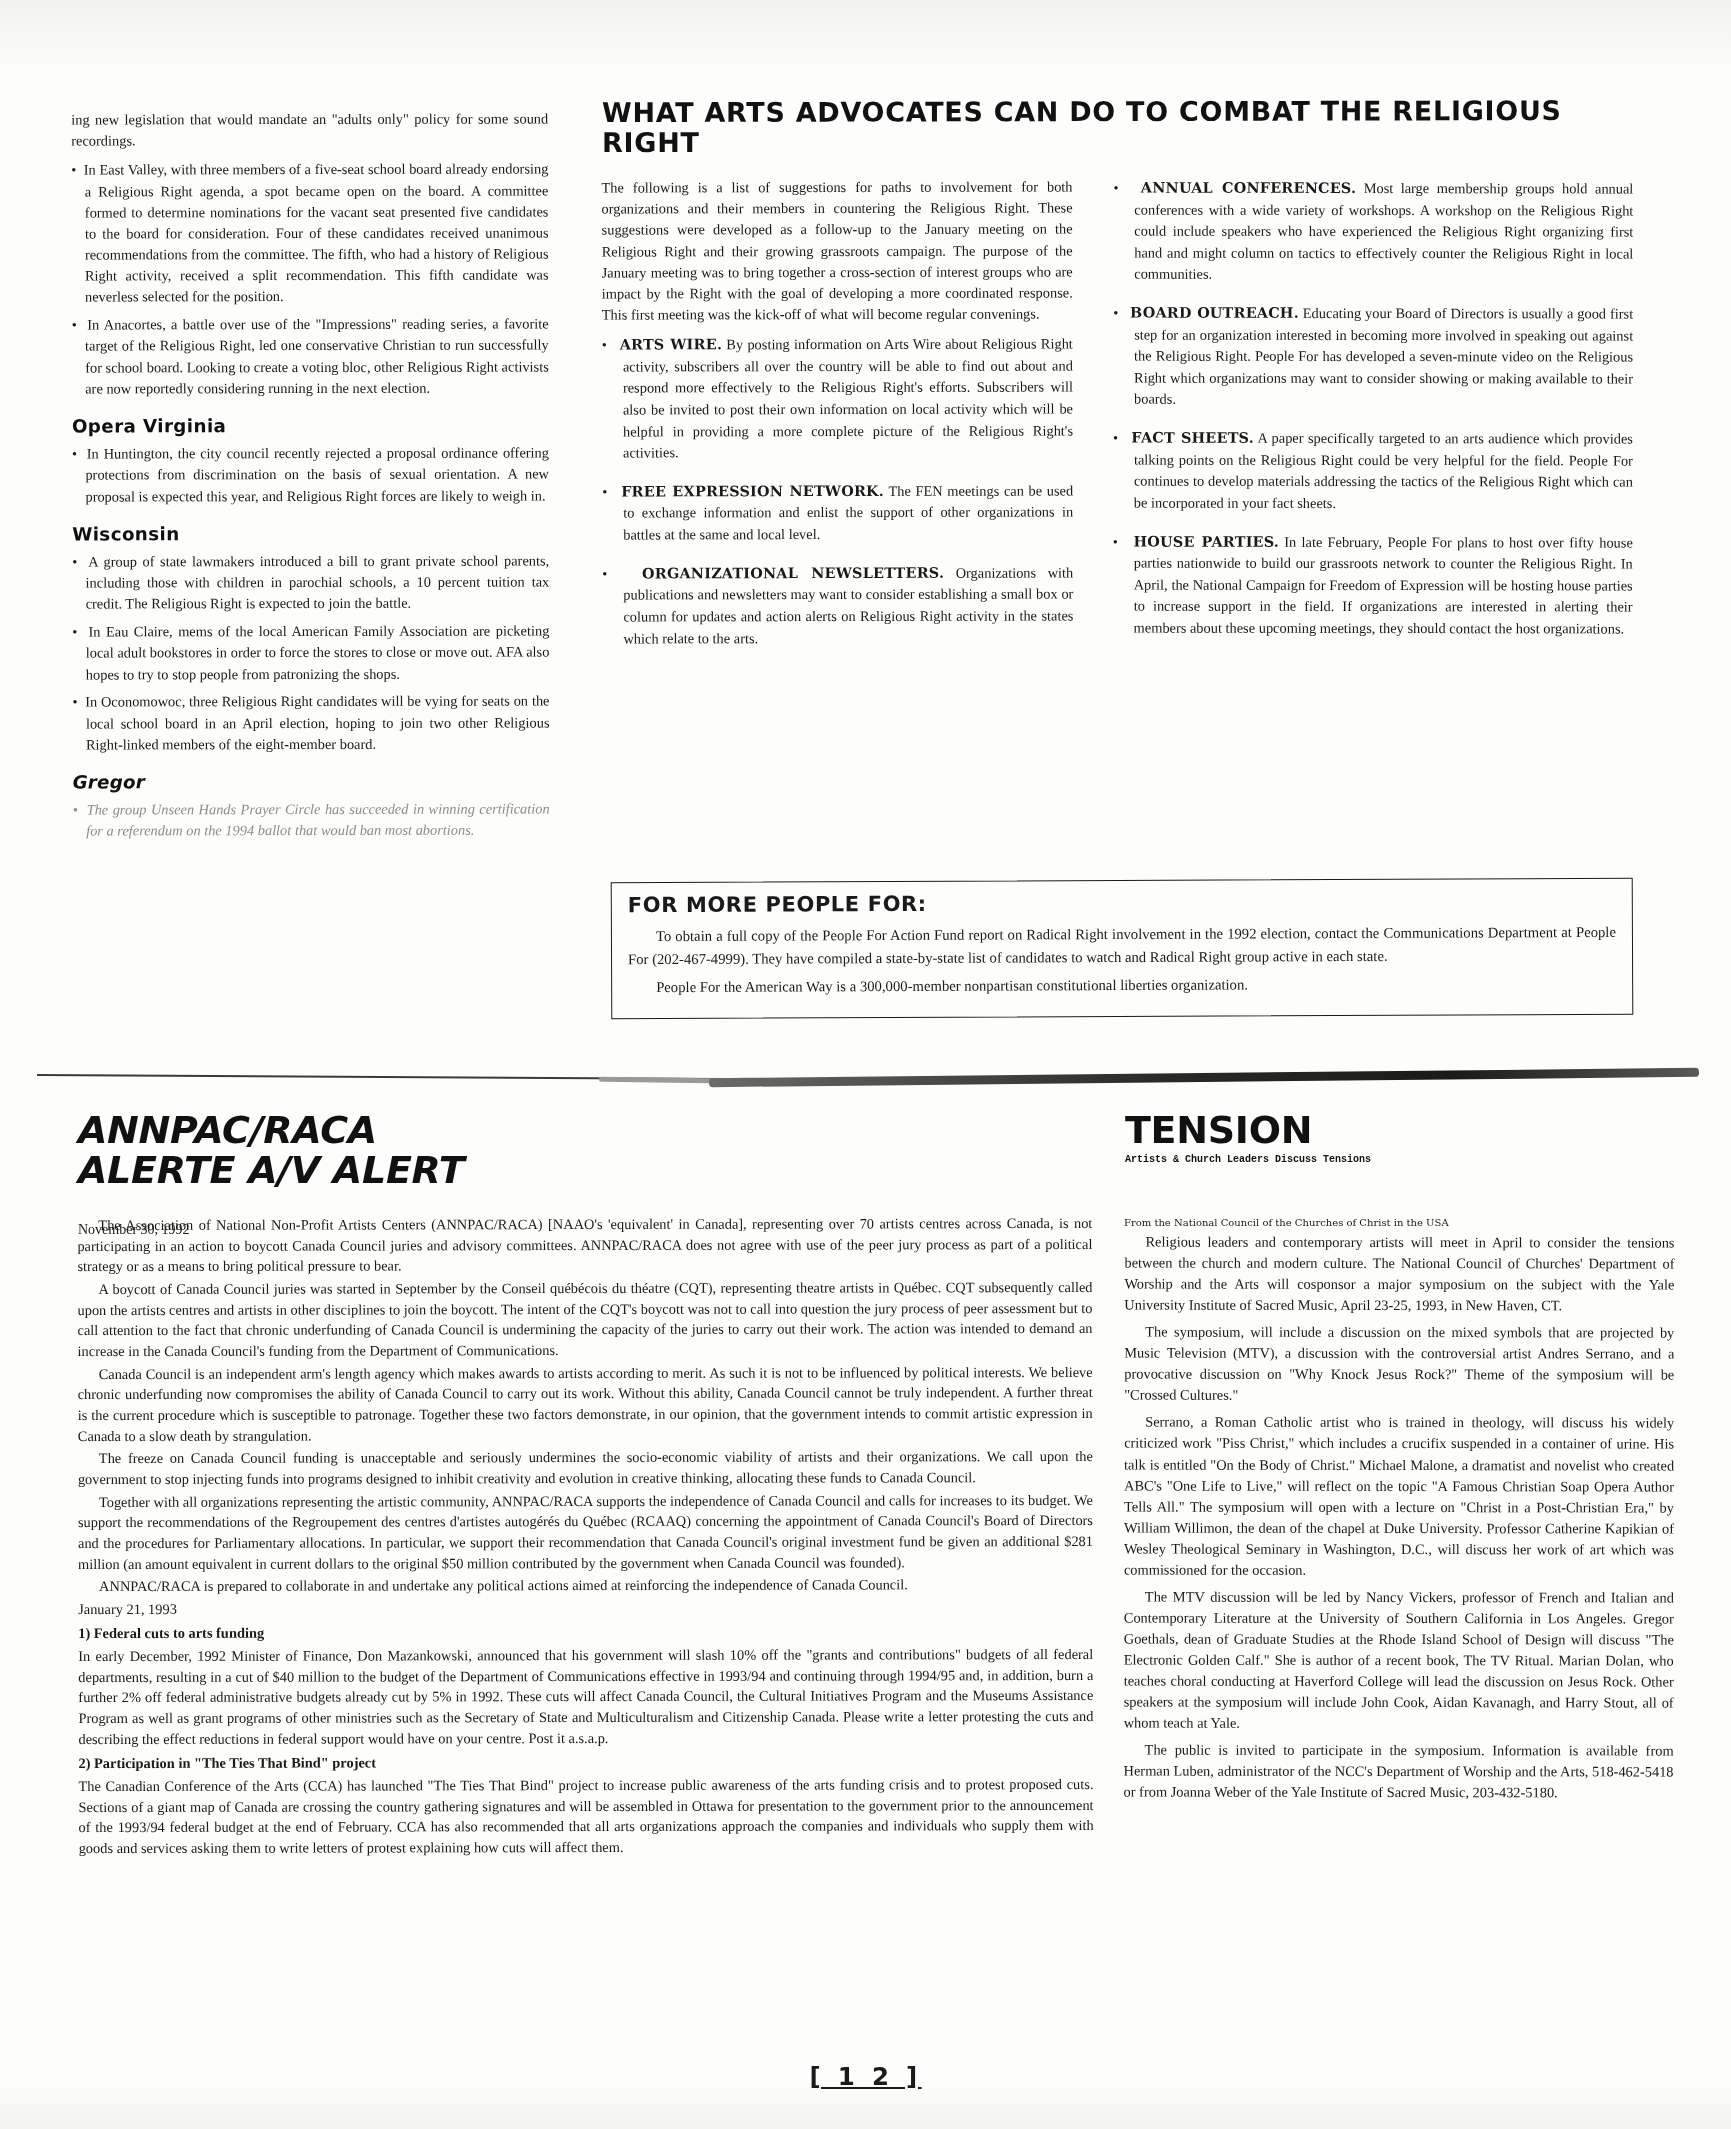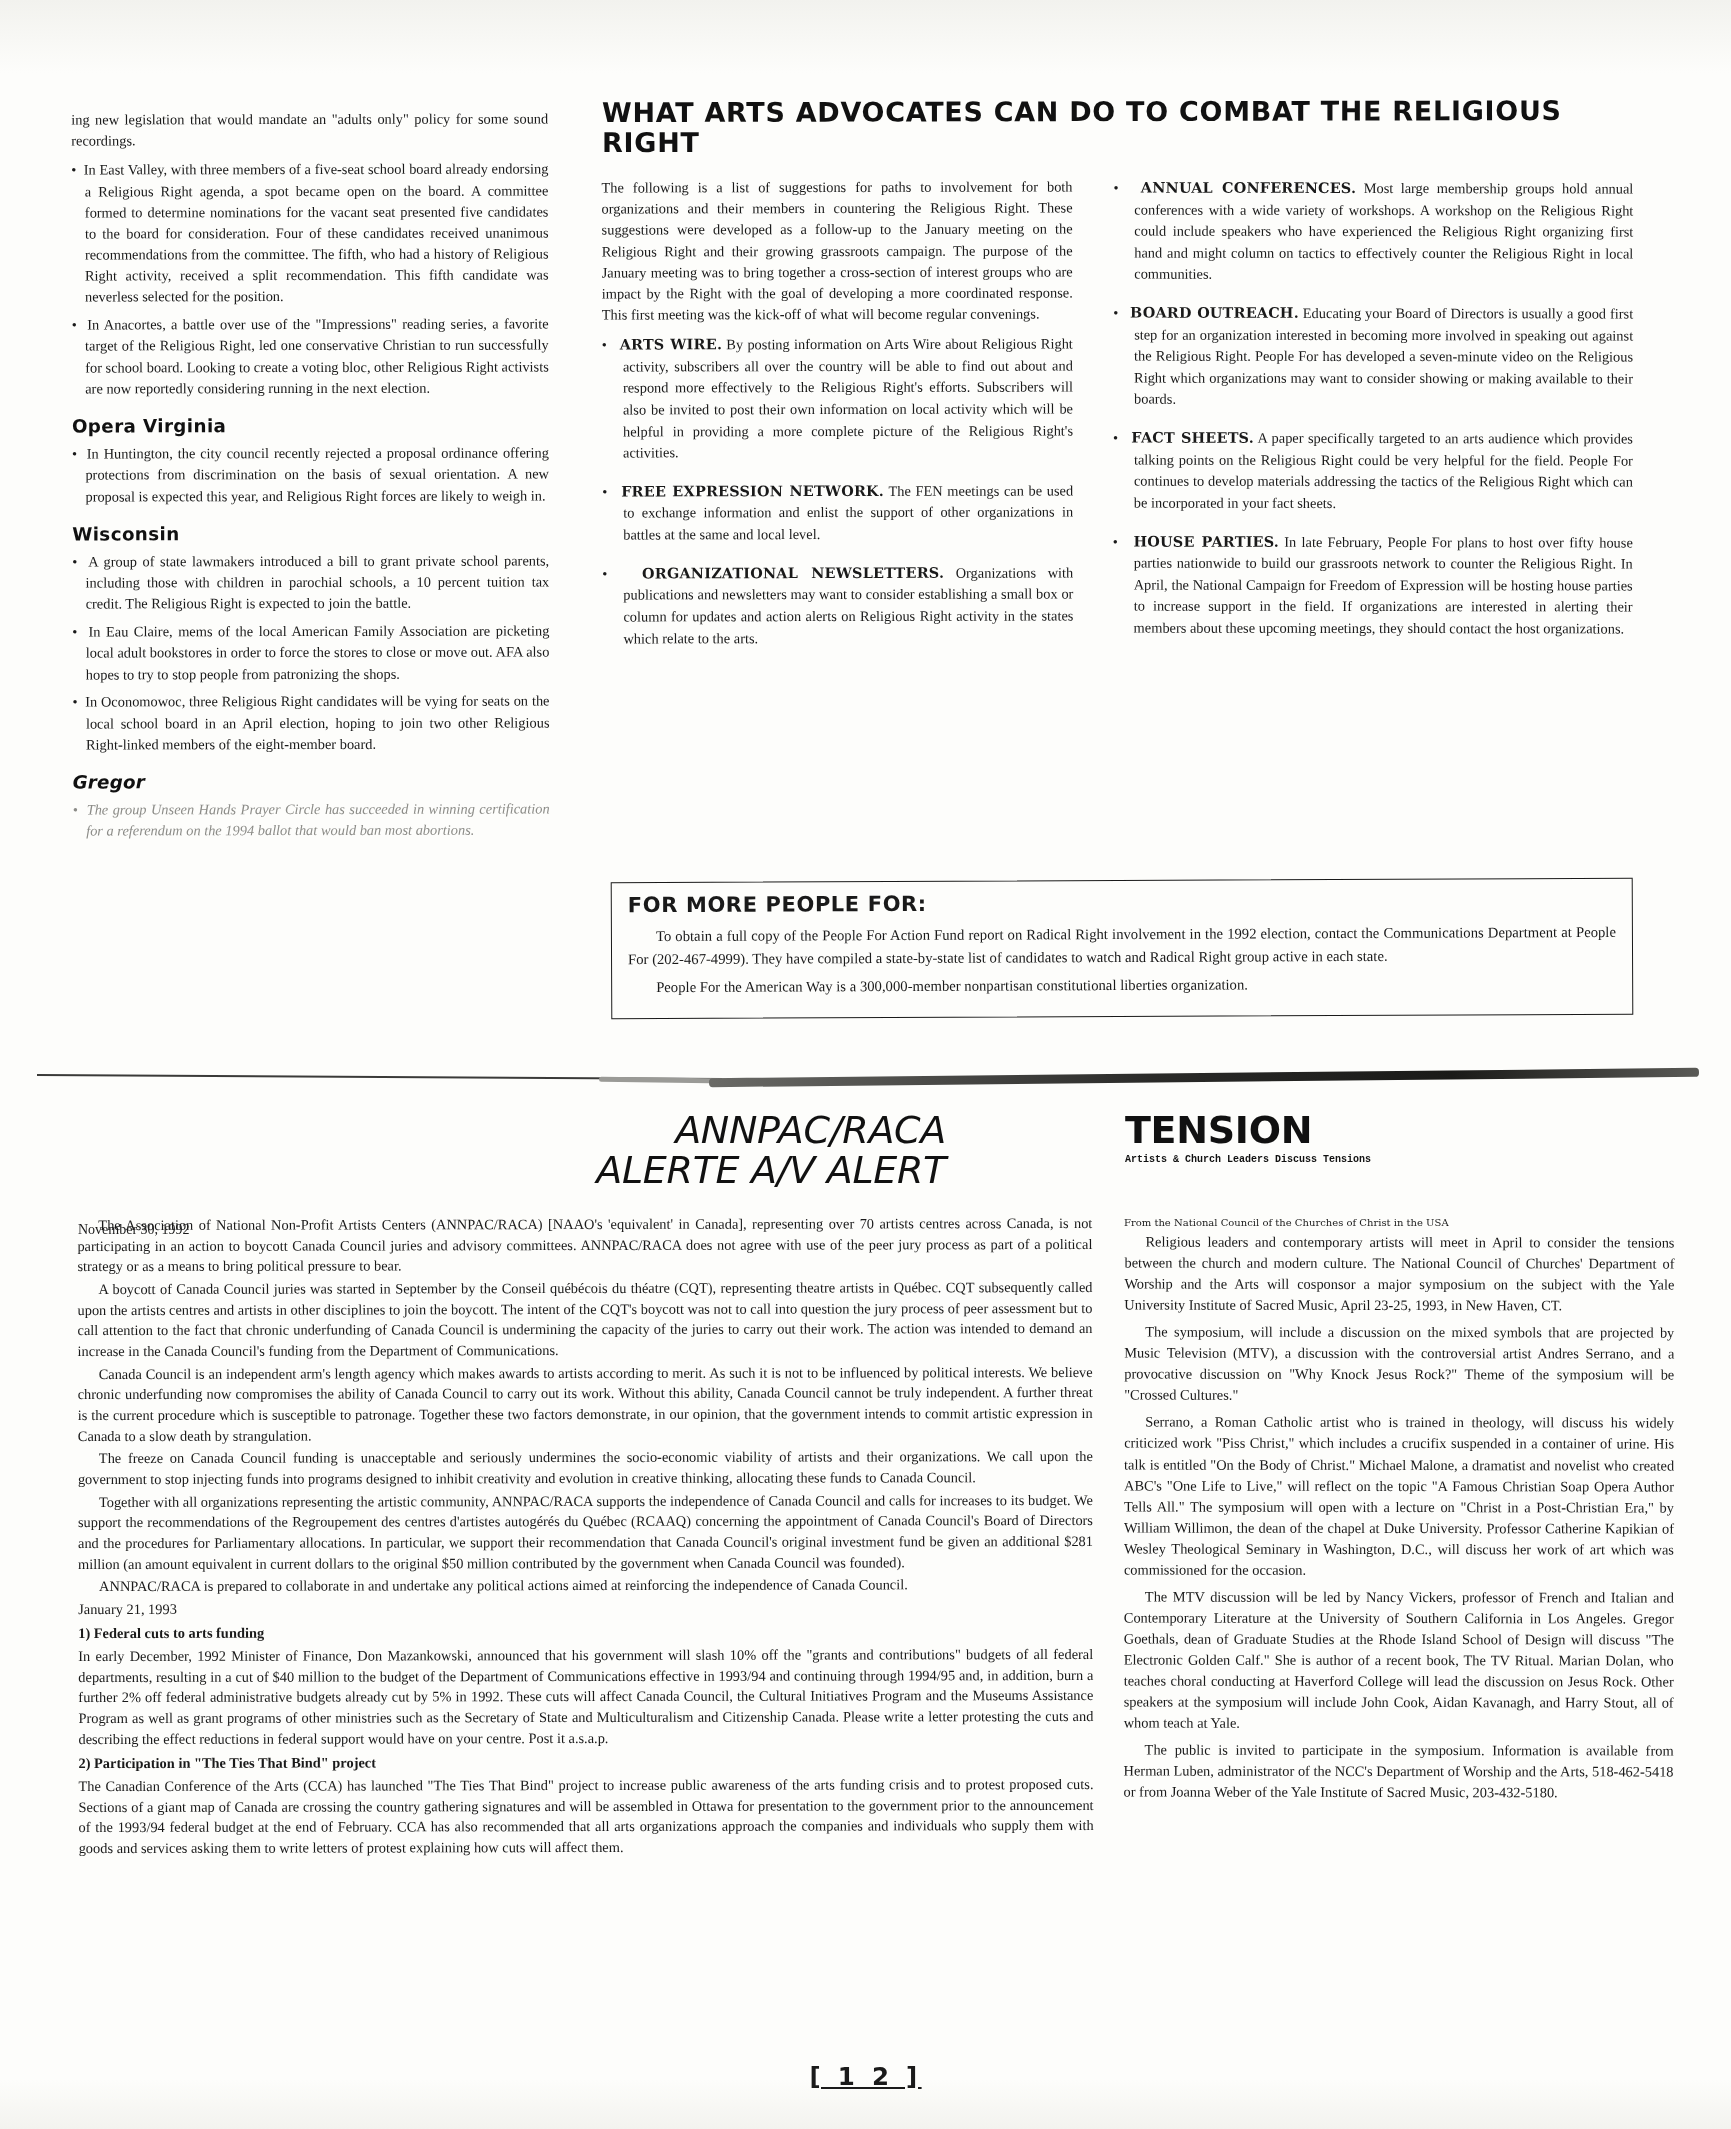--- a/index.html
+++ b/index.html
@@ -178,27 +178,26 @@
     position: absolute;
     left: 0; top: 1094px;
     width: 1731px;
     height: 1035px;
   }
   .masthead-ann {
     position: absolute;
     left: 78px; top: 17px;
     width: 868px;
     font-family: "DejaVu Sans", sans-serif;
-    font-weight: normal;
+    font-weight: bold;
     font-style: italic;
     font-size: 38px;
     letter-spacing: -0.3px;
     line-height: 1.05;
     color: #111;
-    text-align: right;
   }
   .masthead-tension {
     position: absolute;
     left: 1125px; top: 17px;
     width: 550px;
     font-family: "DejaVu Sans", sans-serif;
     font-weight: bold;
     font-size: 38px;
     letter-spacing: -0.3px;
     line-height: 1.02;

